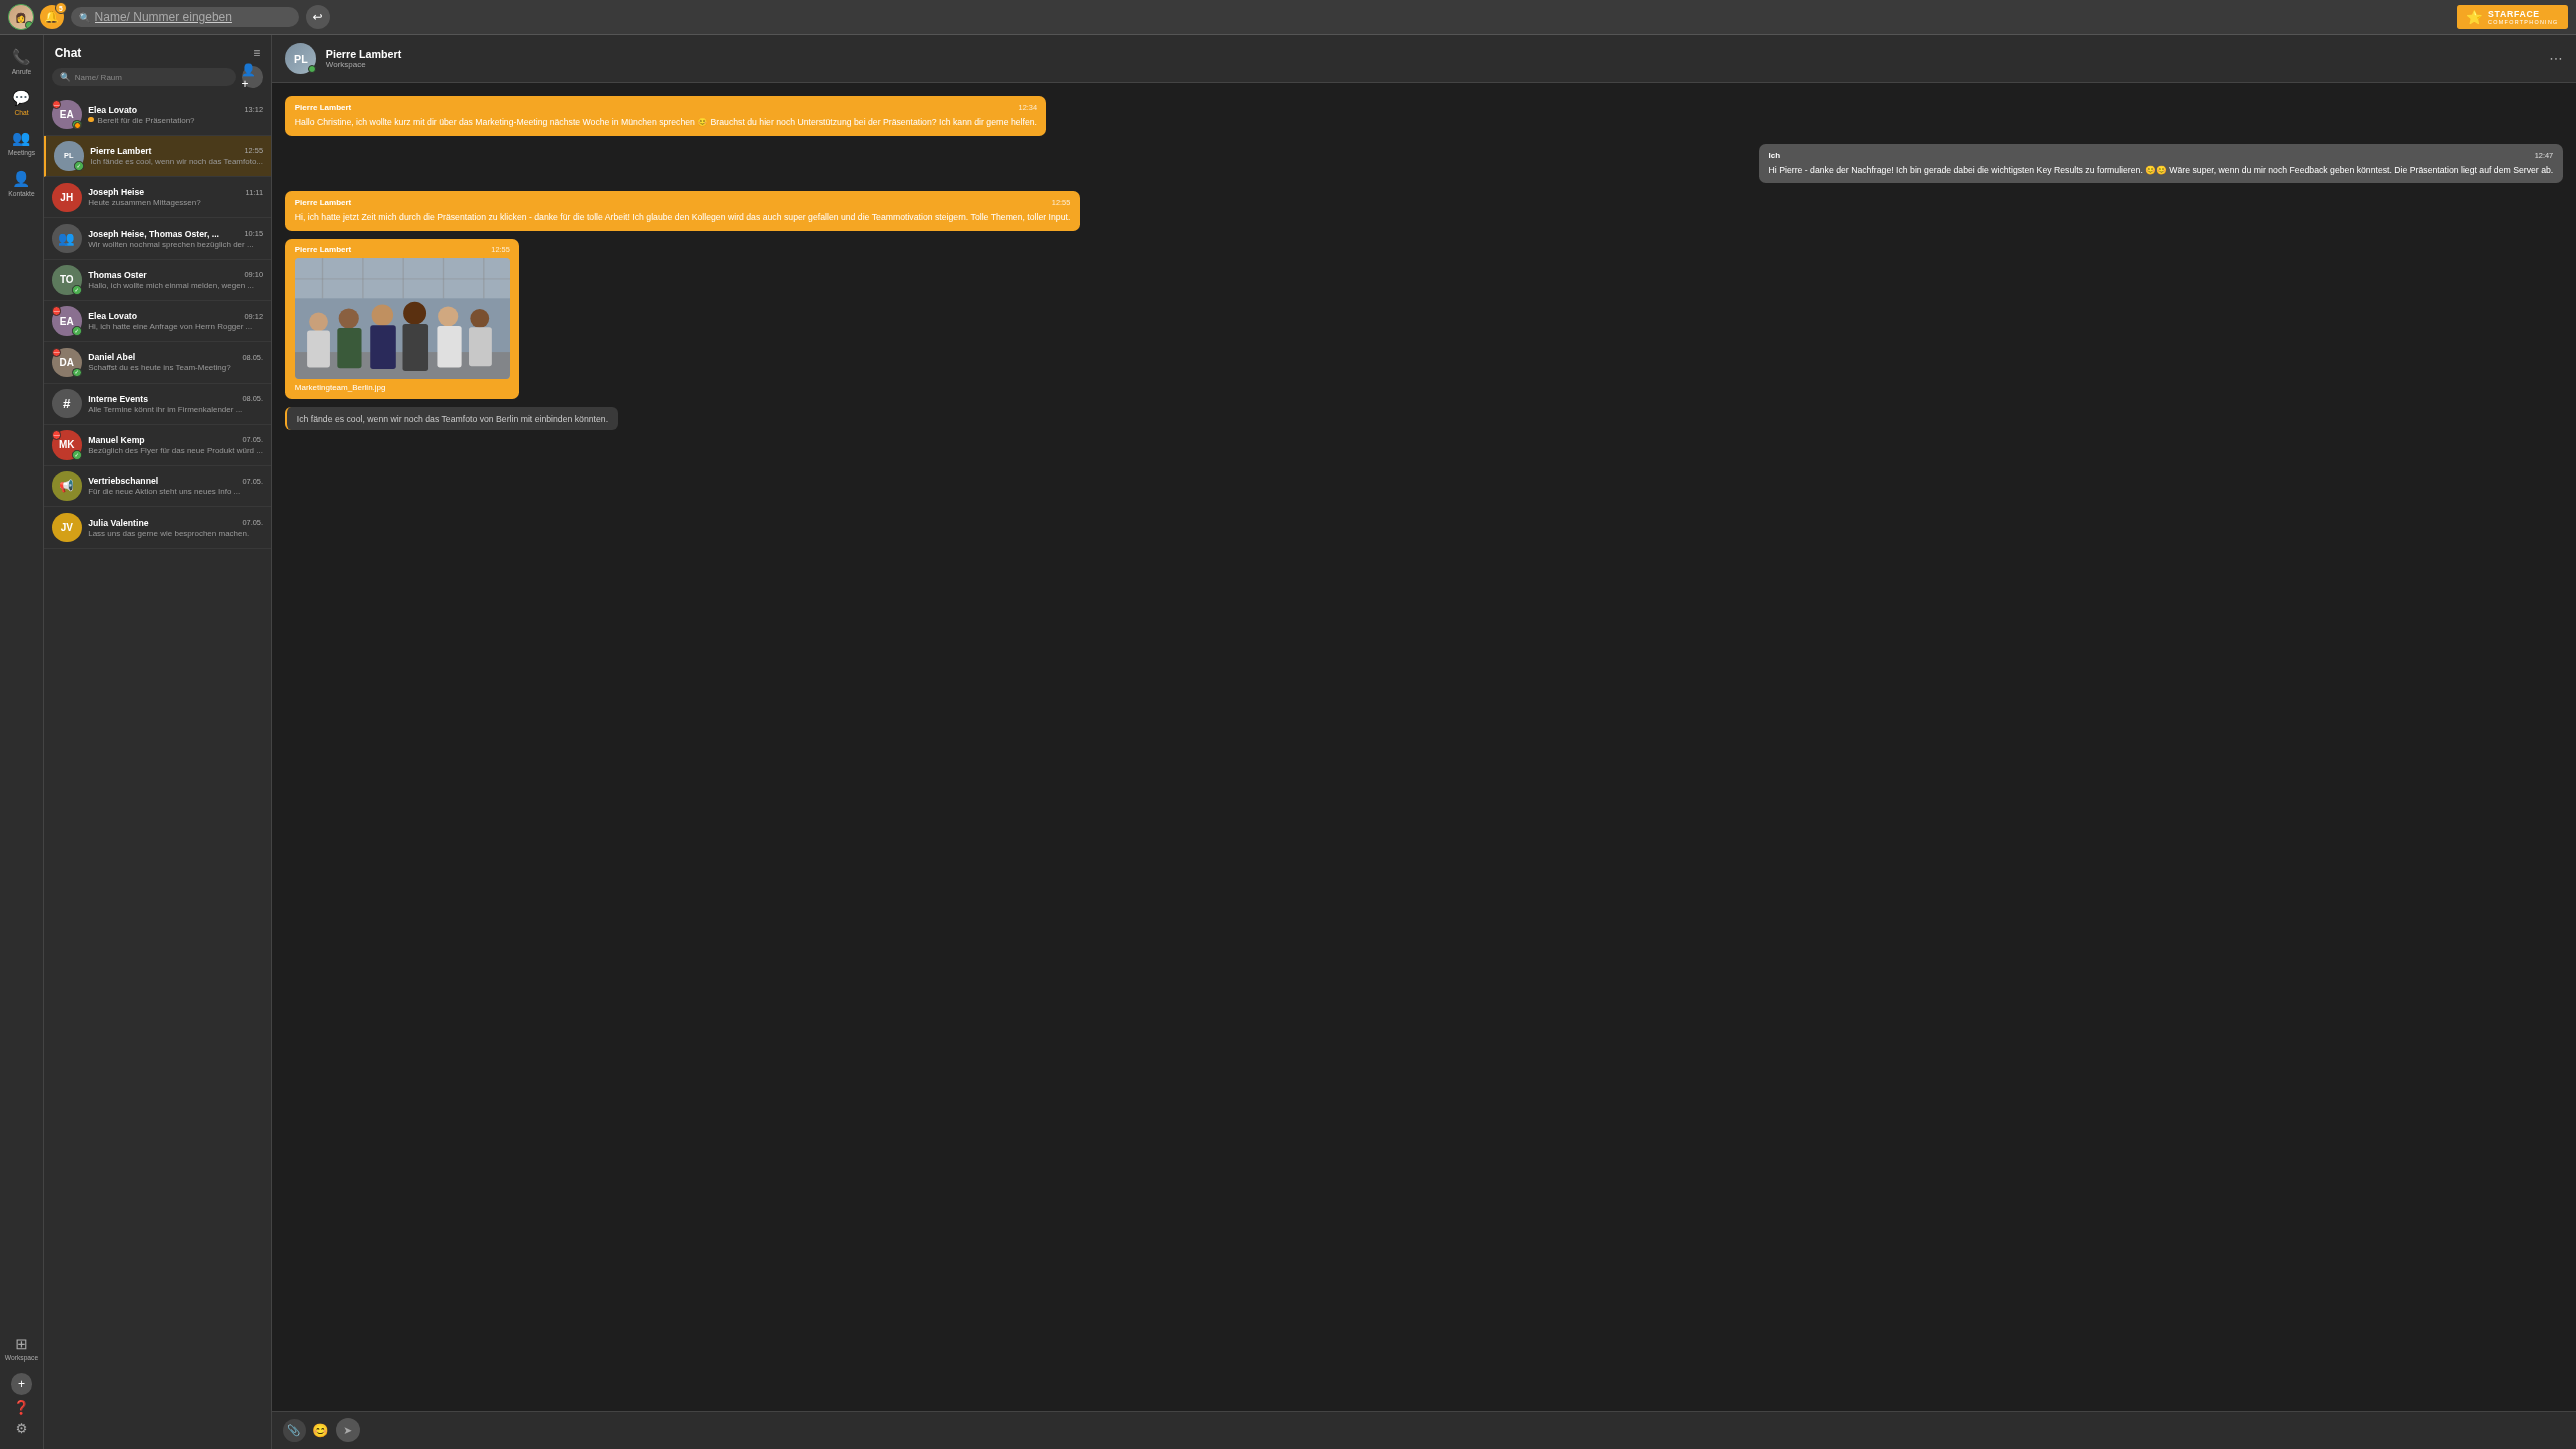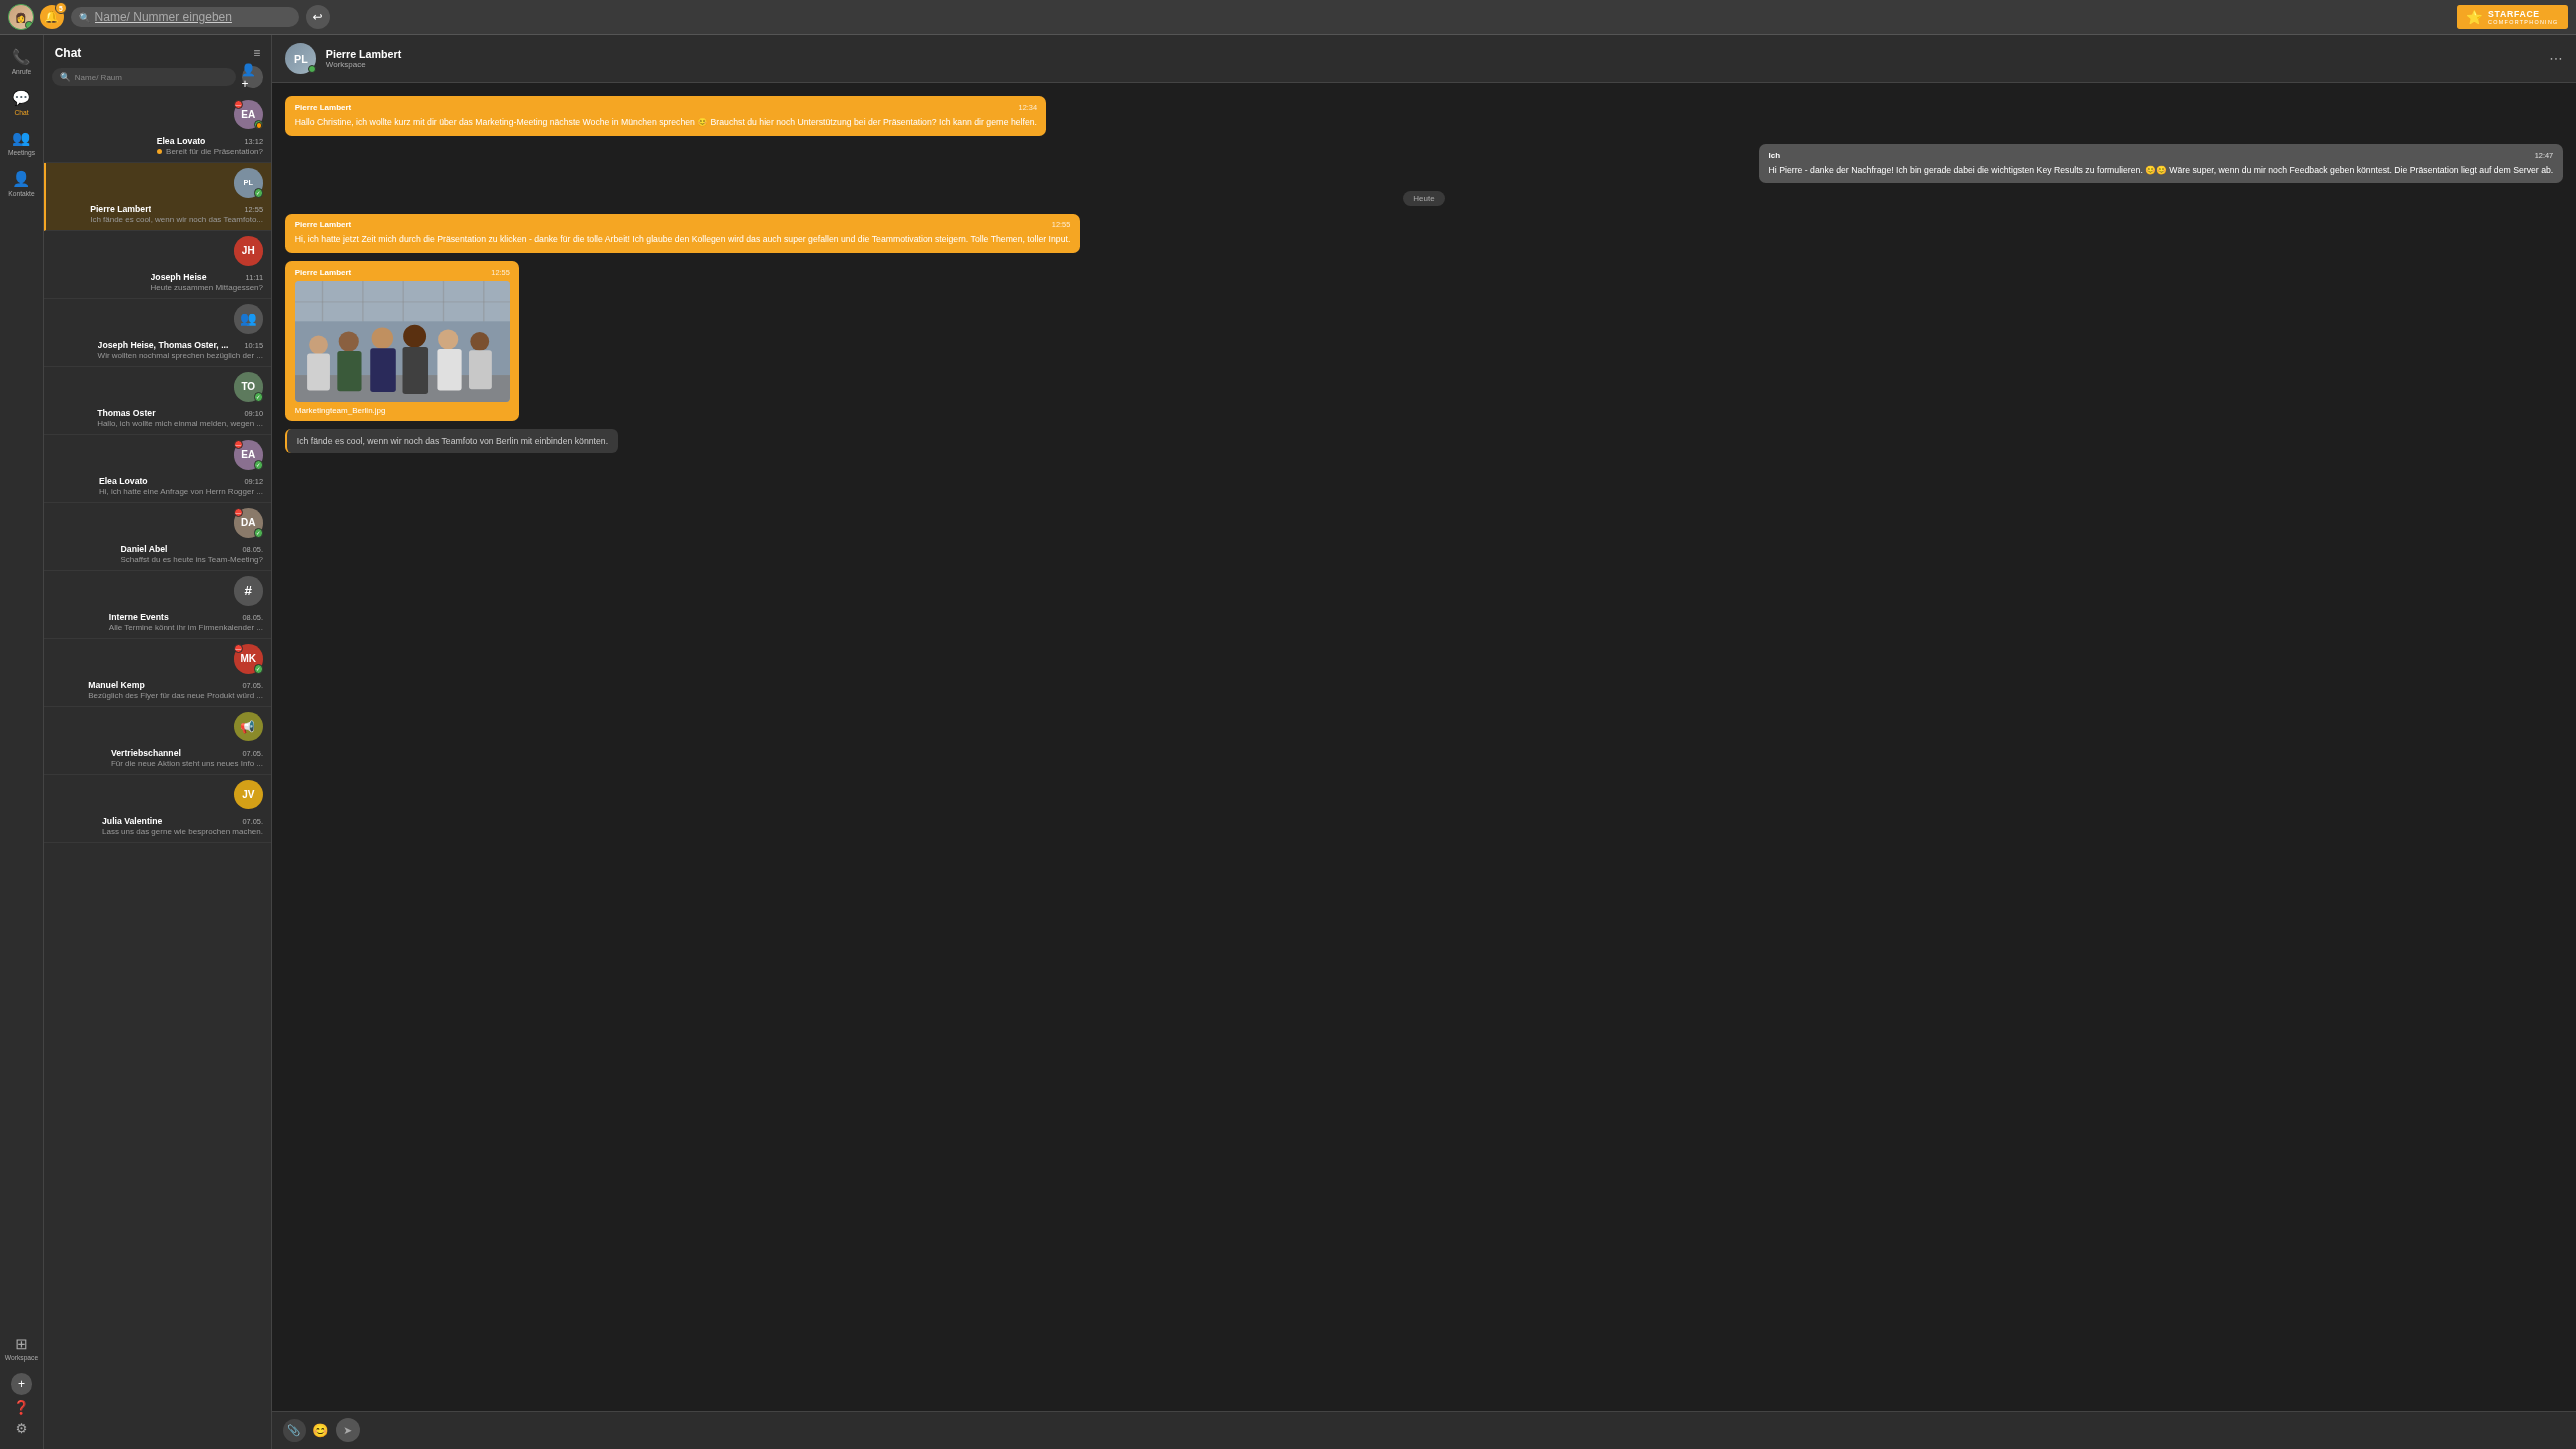--- a/index.html
+++ b/index.html
@@ -42,21 +42,21 @@
     .chat-list-header { padding: 10.7px 10.7px 6.7px; font-size: 12px; font-weight: bold; color: #fff; display: flex; align-items: center; justify-content: space-between; }
     .chat-list-filter-icon { color: #aaa; font-size: 12px; cursor: pointer; }
     .chat-list-search { padding: 0 8px 6.7px; display: flex; align-items: center; gap: 5.4px; }
     .chat-search-input-wrap { flex: 1; background: #3a3a3a; border-radius: 13.4px; display: flex; align-items: center; padding: 4px 8px; gap: 4px; }
     .chat-search-input-wrap input { background: transparent; border: none; outline: none; color: #ccc; font-size: 8px; width: 100%; }
     .chat-search-input-wrap input::placeholder { color: #888; }
     .add-chat-btn { width: 21.5px; height: 21.5px; background: #555; border-radius: 50%; display: flex; align-items: center; justify-content: center; cursor: pointer; font-size: 12px; color: #fff; flex-shrink: 0; }
     .chat-list { flex: 1; overflow-y: auto; }
     .chat-list::-webkit-scrollbar { width: 2.7px; }
     .chat-list::-webkit-scrollbar-thumb { background: #555; border-radius: 1.3px; }
-    .chat-item { display: flex; align-items: flex-end; padding: 5.4px 8px; cursor: pointer; gap: 6.7px; border-bottom: 0.7px solid #383838; position: relative; flex-direction: column; }
+    .chat-item { display: flex; align-items: center; padding: 5.4px 8px; cursor: pointer; gap: 6.7px; border-bottom: 0.7px solid #383838; position: relative; }
     .chat-item.active { background: #4a3a1a; border-left: 2px solid #f5a623; }
     .chat-item-avatar { position: relative; width: 29.5px; height: 29.5px; flex-shrink: 0; }
     .chat-avatar-circle { width: 29.5px; height: 29.5px; border-radius: 50%; display: flex; align-items: center; justify-content: center; font-size: 10px; font-weight: bold; color: #fff; overflow: hidden; }
     .chat-status-dot { position: absolute; bottom: 0.7px; right: 0.7px; width: 6.7px; height: 6.7px; border-radius: 50%; border: 1.3px solid #2d2d2d; }
     .status-away { background: #ff9800; }
     .check-badge { position: absolute; bottom: 0; right: 0; width: 9.4px; height: 9.4px; background: #4caf50; border-radius: 50%; display: flex; align-items: center; justify-content: center; font-size: 5.4px; color: #fff; border: 1px solid #2d2d2d; }
     .remove-badge { position: absolute; top: 0; left: 0; width: 9.4px; height: 9.4px; background: #f44336; border-radius: 50%; display: flex; align-items: center; justify-content: center; font-size: 6px; color: #fff; border: 1px solid #2d2d2d; }
     .chat-item-content { flex: 1; min-width: 0; }
     .chat-item-row1 { display: flex; justify-content: space-between; align-items: center; }
     .chat-item-name { font-size: 8.7px; font-weight: 600; color: #fff; white-space: nowrap; overflow: hidden; text-overflow: ellipsis; }
@@ -368,23 +368,20 @@
       </div>
 
       <div class="msg-bubble from-me">
         <div class="msg-header">
           <span class="msg-sender">Ich</span>
           <span class="msg-time">12:47</span>
         </div>
         <div class="msg-text">Hi Pierre - danke der Nachfrage! Ich bin gerade dabei die wichtigsten Key Results zu formulieren. 😊😊 Wäre super, wenn du mir noch Feedback geben könntest. Die Präsentation liegt auf dem Server ab.</div>
       </div>
 
-      <div class="msg-date-divider">
-        <span class="msg-date-pill">Heute</span>
-      </div>
 
       <div class="msg-bubble from-other">
         <div class="msg-header">
           <span class="msg-sender">Pierre Lambert</span>
           <span class="msg-time">12:55</span>
         </div>
         <div class="msg-text">Hi, ich hatte jetzt Zeit mich durch die Präsentation zu klicken - danke für die tolle Arbeit! Ich glaube den Kollegen wird das auch super gefallen und die Teammotivation steigern. Tolle Themen, toller Input.</div>
       </div>
 
       <div class="msg-image-bubble">

